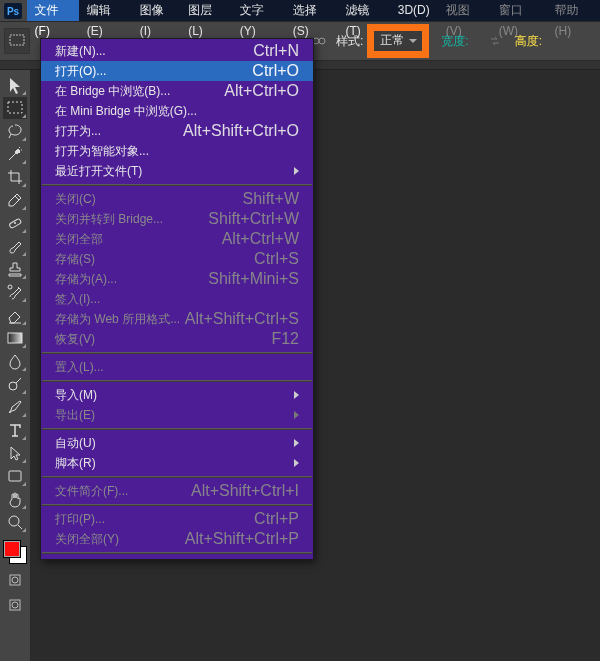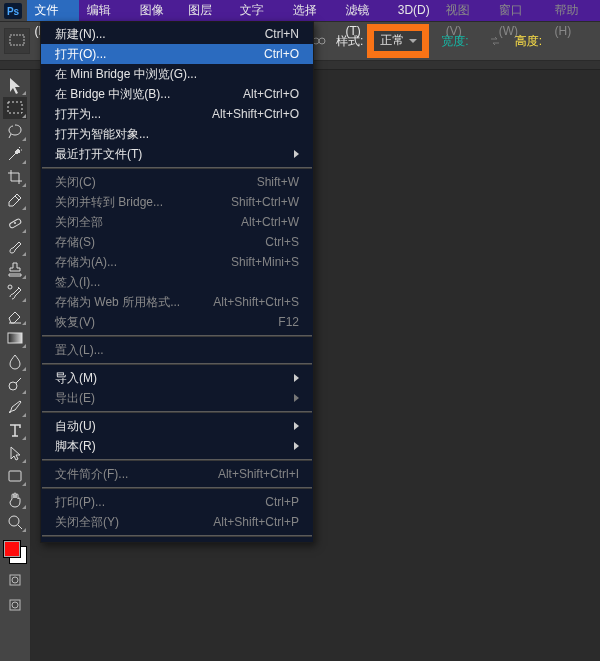--- a/index.html
+++ b/index.html
@@ -1,16 +1,16 @@
 <!DOCTYPE html>
 <html><head>
 <meta charset="utf-8">
 <style>
 html,body{margin:0;padding:0;width:600px;height:661px;background:#454545;font-family:"Microsoft YaHei","SimSun",sans-serif;font-size:12px;color:#e0e0e0;overflow:hidden;-webkit-font-smoothing:antialiased}
-.menubar{height:21px;background:#4c1d95;display:flex;align-items:flex-end;border-bottom:1px solid #2a2a2a}
+.menubar{height:21px;background:#0f172a;display:flex;align-items:flex-end;border-bottom:1px solid #2a2a2a}
 .ps-logo{width:28px;height:21px;display:flex;align-items:center;justify-content:center;background:#454545}
 .ps-logo svg{display:block}
 .menubar-item{padding:0 8px;height:21px;line-height:21px;color:#e6e6e6;cursor:default}
 .menubar-item.active{background:#2b6bbf;color:#fff}
 .menubar-item.cut{color:#888}
 .optionsbar{height:38px;background:#454545;display:flex;align-items:center;border-bottom:1px solid #2a2a2a;padding-left:4px}
 .opt-thumb{width:24px;height:24px;border:1px solid #333;background:#3a3a3a;display:flex;align-items:center;justify-content:center;margin-right:6px}
 .opt-thumb svg{display:block}
 .opt-spacer{flex:0 0 270px}
 .opt-icon{width:18px;height:18px;display:flex;align-items:center;justify-content:center;color:#999;margin:0 4px}
@@ -24,26 +24,26 @@
 .toolbox{width:30px;background:#454545;border-right:1px solid #2a2a2a;display:flex;flex-direction:column;align-items:center;padding-top:4px;gap:1px}
 .tool{width:24px;height:22px;display:flex;align-items:center;justify-content:center;color:#d0d0d0;position:relative}
 .tool.selected{background:#2f2f2f}
 .tool svg{display:block}
 .tool .tri{position:absolute;right:1px;bottom:1px;width:0;height:0;border-right:4px solid #999;border-top:4px solid transparent}
 .swatches{margin-top:6px;width:24px;height:24px;position:relative}
 .sw-fg{position:absolute;left:0;top:0;width:16px;height:16px;background:#ff0c0c;border:1px solid #000;box-shadow:0 0 0 1px #aaa inset}
 .sw-bg{position:absolute;right:0;bottom:0;width:16px;height:16px;background:#fff;border:1px solid #000}
 .mini-tool{width:20px;height:18px;display:flex;align-items:center;justify-content:center;color:#bbb;margin-top:6px}
 .canvas{flex:1;background:#2b2b2b}
-.dropdown{position:absolute;left:40px;top:21px;width:272px;background:#0f172a;border:1px solid #1c1c1c;box-shadow:2px 3px 8px rgba(0,0,0,.55);padding:2px 0;font-size:12px}
+.dropdown{position:absolute;left:40px;top:38px;width:272px;background:#4c1d95;border:1px solid #1c1c1c;box-shadow:2px 3px 8px rgba(0,0,0,.55);padding:2px 0;font-size:12px}
 .menu-row{display:flex;align-items:center;height:20px;padding:0 14px;color:#e6e6e6;justify-content:space-between;cursor:default}
 .menu-row.highlight{background:#2b6bbf;color:#fff}
 .menu-row.disabled{color:#8a8a8a}
 .menu-row .lbl{white-space:nowrap}
-.menu-row .sc{color:inherit;opacity:.95;font-size:12px}
+.menu-row .sc{color:inherit;opacity:.95;font-size:16px}
 .menu-row .arrow{margin-left:auto;border-top:4px solid transparent;border-bottom:4px solid transparent;border-left:5px solid #ccc}
 .menu-sep{height:1px;margin:3px 1px;background:#5a5a5a;border-bottom:1px solid #3a3a3a}
 </style>
 </head>
 <body>
 
 <div class="menubar">
   <div class="ps-logo">
     <svg width="20" height="18" viewBox="0 0 20 18">
         <rect x="1" y="1" width="18" height="16" rx="2" fill="#0a1a33"></rect>
@@ -251,27 +251,27 @@
 <div class="dropdown" id="file-menu">
     <div class="menu-row">
       <span class="lbl">新建(N)...</span>
       <span class="sc">Ctrl+N</span>
     </div>
     <div class="menu-row highlight">
       <span class="lbl">打开(O)...</span>
       <span class="sc">Ctrl+O</span>
     </div>
     <div class="menu-row">
-      <span class="lbl">在 Mini Bridge 中浏览(G)...</span>
-    </div>
-    <div class="menu-row">
       <span class="lbl">在 Bridge 中浏览(B)...</span>
       <span class="sc">Alt+Ctrl+O</span>
     </div>
     <div class="menu-row">
+      <span class="lbl">在 Mini Bridge 中浏览(G)...</span>
+    </div>
+    <div class="menu-row">
       <span class="lbl">打开为...</span>
       <span class="sc">Alt+Shift+Ctrl+O</span>
     </div>
     <div class="menu-row">
       <span class="lbl">打开为智能对象...</span>
     </div>
     <div class="menu-row">
       <span class="lbl">最近打开文件(T)</span>
       <span class="arrow"></span>
     </div>

